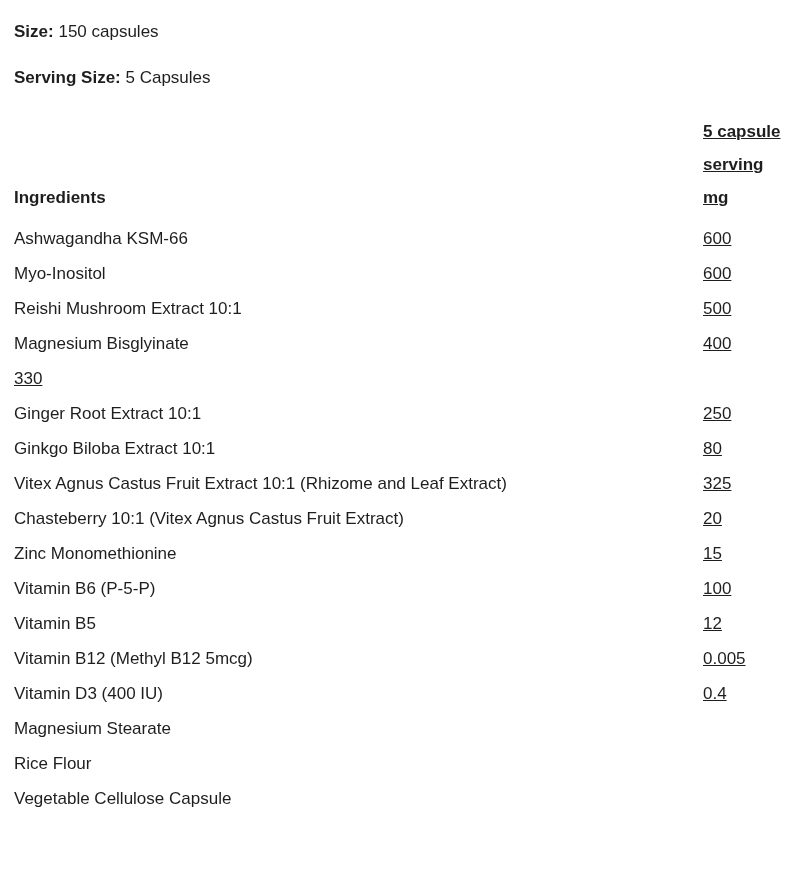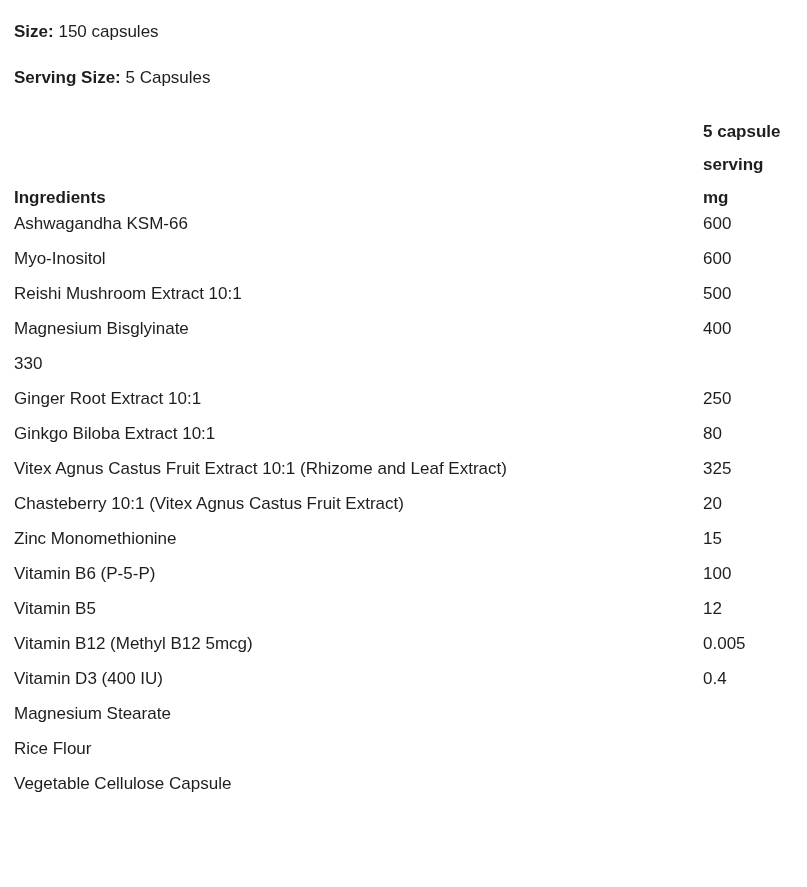--- a/index.html
+++ b/index.html
@@ -28,29 +28,30 @@
   .header-row {
     display: flex;
     align-items: flex-end;
   }
   .cell-name {
     width: 689px;
     flex: 0 0 689px;
   }
   .cell-val {
     flex: 1 1 auto;
+    text-decoration: underline;
   }
   .header-row .cell-name { line-height: 33px; }
   .header-row .cell-val {
     line-height: 33px;
     white-space: pre-line;
   }
   .row {
     display: flex;
-    align-items: flex-start;
+    align-items: flex-end;
     height: 35px;
   }
 </style>
 </head>
 <body>
 
 <div class="page">
 
   <div>
 

